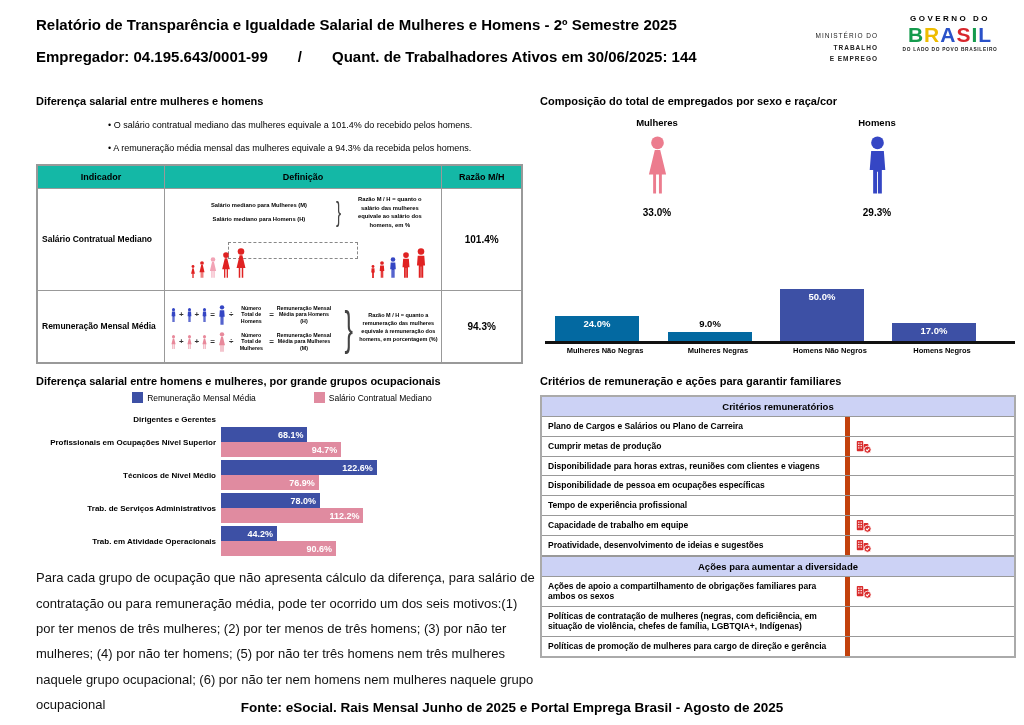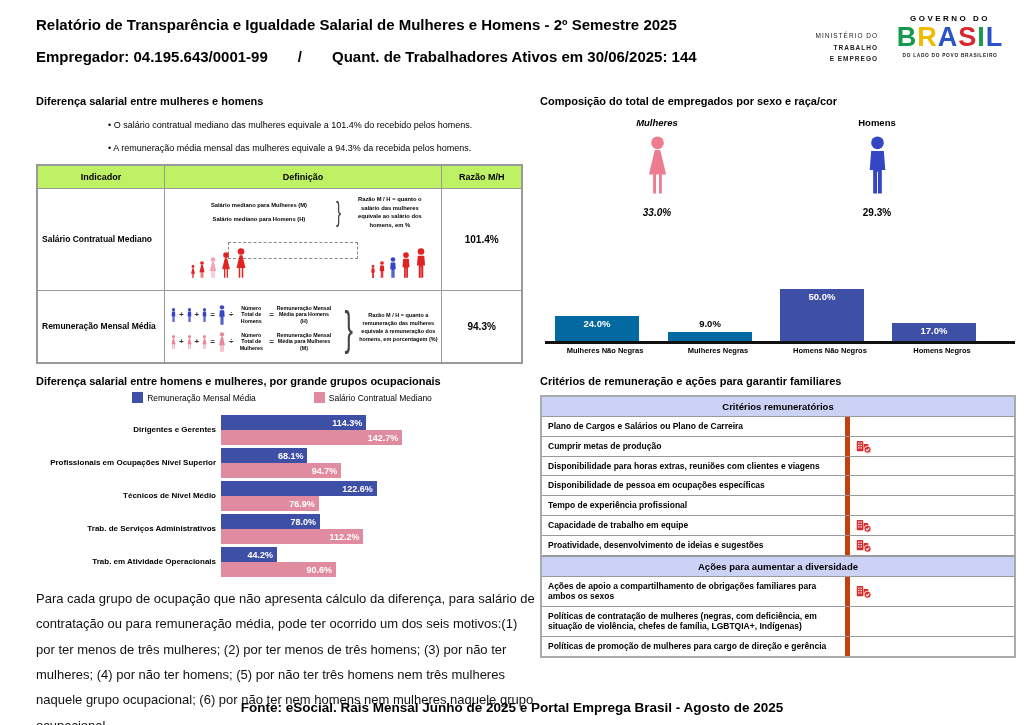--- a/index.html
+++ b/index.html
@@ -7,34 +7,34 @@
         font-family:"Liberation Sans",sans-serif;color:#000;}
 
   
   .hdr-title{position:absolute;left:36px;top:16px;font-size:15px;font-weight:bold;}
   .hdr-line2{position:absolute;left:36px;top:48px;font-size:15px;font-weight:bold;display:flex;gap:30px;}
   .ministry{position:absolute;left:800px;top:30px;width:78px;text-align:right;
             font-size:6.5px;letter-spacing:1px;line-height:1.8;color:#222;}
   .ministry .b{font-weight:bold;}
   .gov{position:absolute;left:886px;top:14px;width:128px;text-align:center;}
   .gov-top{font-size:8px;font-weight:bold;letter-spacing:2.5px;}
-  .gov-brand{font-size:27px;font-weight:bold;line-height:1;letter-spacing:1px;margin-top:1px;}
+  .gov-brand{font-size:21px;font-weight:bold;line-height:1;letter-spacing:1px;margin-top:1px;}
   .gov-brand .c1{color:#149b4d}.gov-brand .c2{color:#eebc00}.gov-brand .c3{color:#2a52c9}
   .gov-brand .c4{color:#d8262c}.gov-brand .c5{color:#149b4d}.gov-brand .c6{color:#2a52c9}
   .gov-bottom{font-size:4.8px;font-weight:bold;letter-spacing:0.7px;margin-top:2px;color:#222;}
 
   .sec-title{font-size:11px;font-weight:bold;}
 
   
   .sec1{position:absolute;left:36px;top:95px;width:487px;}
   .bullet{margin:13px 0 0 72px;font-size:9px;}
   .bullet::before{content:"• ";}
   table.ind{border-collapse:collapse;margin-top:11px;width:487px;border:2px solid #999;}
   table.ind th,table.ind td{border:1px solid #999;}
-  table.ind th{background:#bef264;font-size:9px;height:20px;text-align:center;}
+  table.ind th{background:#14b8a6;font-size:9px;height:20px;text-align:center;}
   td.ind-name{width:126px;font-size:8.5px;font-weight:bold;padding-left:4px;vertical-align:middle;line-height:2;}
   td.ratio{width:80px;font-size:10px;font-weight:bold;text-align:center;vertical-align:middle;}
   td.defcell{width:275px;vertical-align:top;}
   .r1{height:102px;} .r2{height:72px;}
 
   .def1{padding:5px 4px 0 4px;}
   .def1-top{display:flex;align-items:center;}
   .def1-lines{flex:0 0 150px;margin-left:14px;font-size:5.8px;font-weight:bold;text-align:center;
               display:flex;flex-direction:column;gap:8px;}
   .bracket{font-weight:200;color:#444;transform:scaleX(.55);}
@@ -52,21 +52,21 @@
   .frow{display:flex;align-items:center;gap:2px;}
   .op{font-size:8px;font-weight:bold;color:#333;}
   .ftext{font-size:5.3px;font-weight:bold;text-align:center;line-height:1.2;width:32px;}
   .ftext.wide{width:56px;}
   .def2 .bracket{font-size:46px;margin:0 2px;}
   .def2-note{width:80px;font-size:5.5px;font-weight:bold;text-align:center;line-height:1.45;}
 
   
   .sec2{position:absolute;left:540px;top:95px;width:476px;height:278px;}
   .comp-col{position:absolute;top:22px;width:130px;text-align:center;}
-  .comp-col.female{left:52px;font-style:italic;} .comp-col.male{left:272px;}
+  .comp-col.female{left:52px;} .comp-col.male{left:272px;}
   .comp-label{font-size:9.5px;font-weight:bold;}
   .comp-icon{margin-top:8px;}
   .comp-pct{font-size:10px;font-weight:bold;margin-top:9px;}
   .colchart{position:absolute;left:5px;top:184px;width:470px;height:62px;border-bottom:3px solid #111;}
   .cbar{position:absolute;bottom:0;width:84px;}
   .cbar.pink{background:#0369a1;} .cbar.blue{background:#3d50a5;}
   .cbar-label{color:#fff;text-align:center;font-weight:bold;font-size:9.5px;padding-top:2px;}
   .cbar.out .cbar-label{position:absolute;bottom:100%;width:100%;color:#000;padding:0 0 3px 0;}
   .ccat{position:absolute;top:67px;width:100px;text-align:center;font-size:7.5px;font-weight:bold;}
   .cb1{left:10px}.cb2{left:123px}.cb3{left:235px}.cb4{left:347px}
@@ -314,28 +314,20 @@
         <span>Remuneração Mensal Média</span>
       </span>
       <span class="leg-item">
         <span class="leg-sq pink"></span>
         <span>Salário Contratual Mediano</span>
       </span>
     </div>
 
     <div class="orow">
       <div class="ocat">Dirigentes e Gerentes</div>
-      <div class="obars">
-        <div class="obar blue" style="width: 145.161px;">
-            <span>114.3%</span>
-          </div>
-        <div class="obar pink" style="width: 181.229px;">
-            <span>142.7%</span>
-          </div>
-      </div>
     </div>
     <div class="orow">
       <div class="ocat">Profissionais em Ocupações Nível Superior</div>
       <div class="obars">
         <div class="obar blue" style="width: 86.487px;">
             <span>68.1%</span>
           </div>
         <div class="obar pink" style="width: 120.269px;">
             <span>94.7%</span>
           </div>

